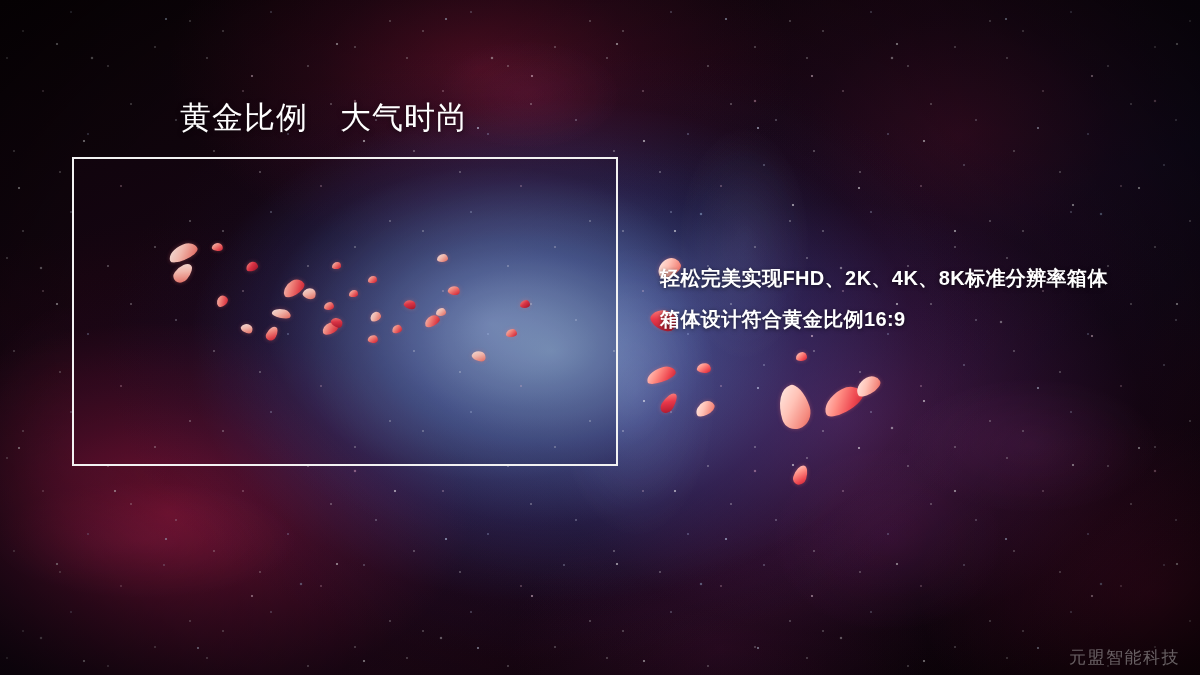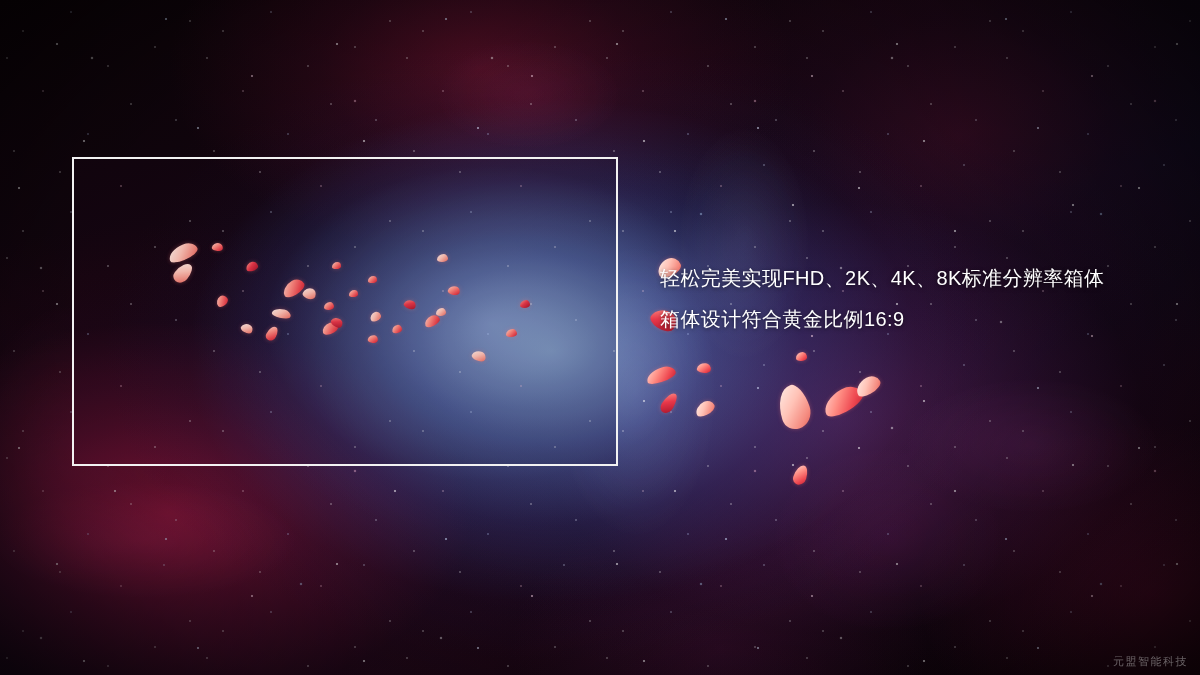--- a/index.html
+++ b/index.html
@@ -197,27 +197,27 @@
     left: 660px;
     top: 258px;
     width: 520px;
     color: #ffffff;
     font-size: 20px;
     line-height: 41px;
     letter-spacing: 0.4px;
     text-shadow: 0 1px 4px rgba(0,0,0,0.6);
     white-space: nowrap;
   }
-  #body-text .line { display: block; }
+  #body-text .line { display: block; font-weight: bold; }
 
   #watermark {
     position: absolute;
-    right: 12px;
+    right: 20px;
     bottom: 6px;
-    font-size: 11px;
+    font-size: 17px;
     letter-spacing: 1.5px;
     color: rgba(205,205,205,0.46);
   }
 </style>
 </head>
 <body>
 
 <div id="slide">
 
   <div class="bg-layer" id="bg-base"></div>
@@ -318,20 +318,21 @@
           <div class="petal" style="left: 216px; top: 296px; width: 12px; height: 10px; transform: rotate(-34deg);"></div>
           <div class="petal pale" style="left: 472px; top: 351px; width: 14px; height: 10px; transform: rotate(24deg);"></div>
           <div class="petal" style="left: 506px; top: 329px; width: 11px; height: 8px; transform: rotate(0deg);"></div>
           <div class="petal deep" style="left: 520px; top: 300px; width: 10px; height: 8px; transform: rotate(0deg);"></div>
           <div class="petal pale" style="left: 437px; top: 254px; width: 11px; height: 8px; transform: rotate(0deg);"></div>
         </div>
     </div>
     <div class="panel-darken"></div>
   </div>
 
+  <div id="slide-title">黄金比例　大气时尚</div>
 
   <div id="body-text">
     <span class="line">轻松完美实现FHD、2K、4K、8K标准分辨率箱体</span>
     <span class="line">箱体设计符合黄金比例16:9</span>
   </div>
 
   <div id="watermark">元盟智能科技</div>
 
 </div>
 

